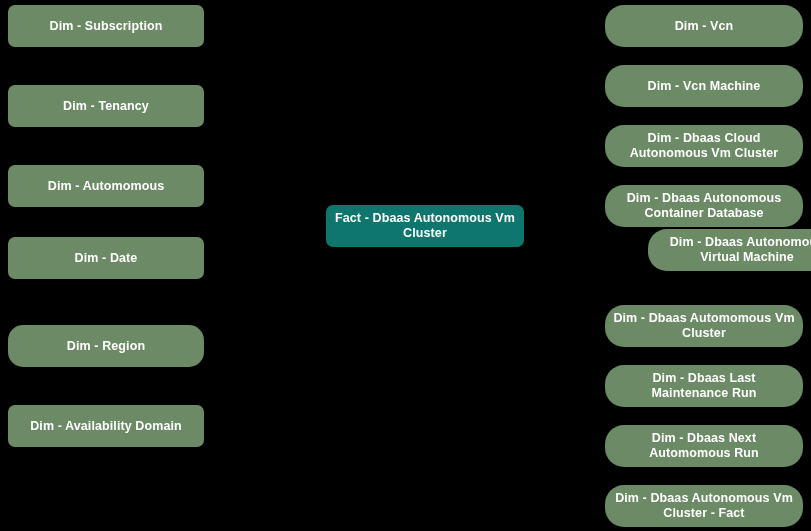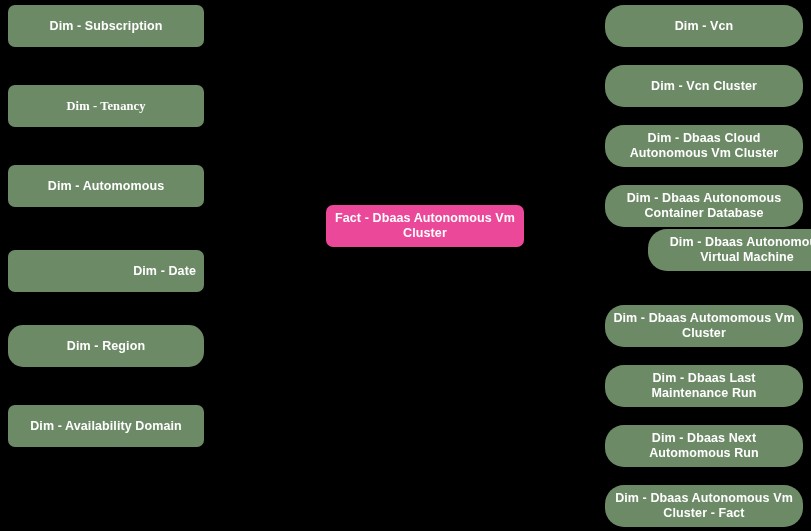--- a/index.html
+++ b/index.html
@@ -34,36 +34,36 @@
     font-weight: bold;
     line-height: 15px;
     letter-spacing: 0.1px;
     padding: 2px 8px;
     -webkit-font-smoothing: antialiased;
   }
   .node-dim {
     background: #6d8a67;
   }
   .node-fact {
-    background: #ec4899;
+    background: #0f766e;
   }
   .node-label {
     display: block;
     width: 100%;
   }
   
   .col-left .node {
     left: 8px;
     width: 196px;
     height: 42px;
   }
   .col-left .node.r0 { top: 5px; }
-  .col-left .node.r1 { top: 85px; font-family: Liberation Serif, serif; }
+  .col-left .node.r1 { top: 85px; }
   .col-left .node.r2 { top: 165px; }
-  .col-left .node.r3 { top: 250px; text-align: right; }
+  .col-left .node.r3 { top: 237px; }
   .col-left .node.r4 { top: 325px; border-radius: 15px; }
   .col-left .node.r5 { top: 405px; }
   
   .col-right .node {
     left: 605px;
     width: 198px;
     height: 42px;
     border-radius: 19px;
   }
   .col-right .node.r0 { top: 5px; }
@@ -113,21 +113,21 @@
     <div class="node node-fact">
       <span class="node-label">Fact - Dbaas Autonomous Vm Cluster</span>
     </div>
   </div>
 
   <div class="col-right">
     <div class="node node-dim r0">
       <span class="node-label">Dim - Vcn</span>
     </div>
     <div class="node node-dim r1">
-      <span class="node-label">Dim - Vcn Cluster</span>
+      <span class="node-label">Dim - Vcn Machine</span>
     </div>
     <div class="node node-dim r2">
       <span class="node-label">Dim - Dbaas Cloud Autonomous Vm Cluster</span>
     </div>
     <div class="node node-dim r3">
       <span class="node-label">Dim - Dbaas Autonomous Container Database</span>
     </div>
     <div class="node node-dim r4">
       <span class="node-label">Dim - Dbaas Autonomous Virtual Machine</span>
     </div>

